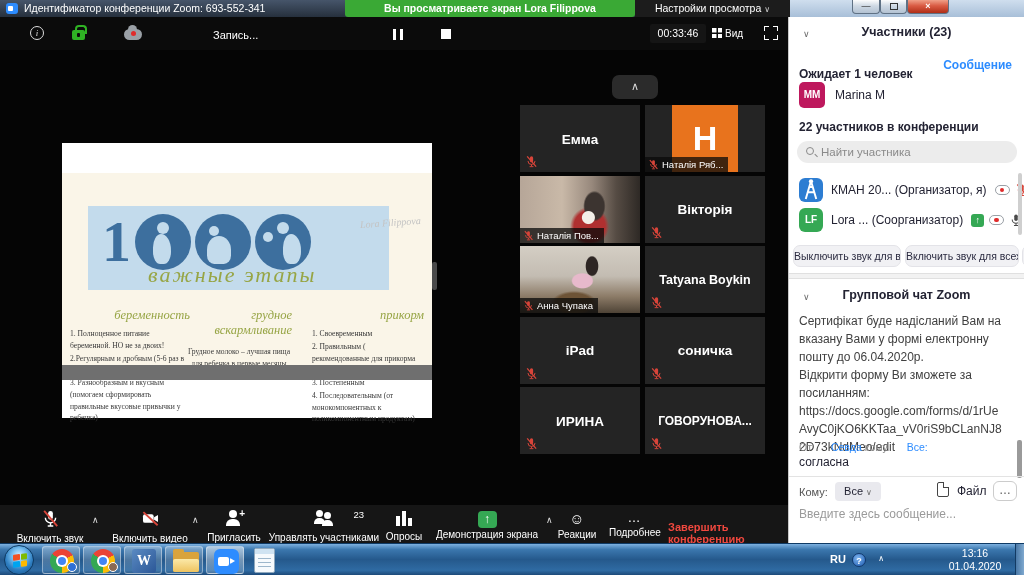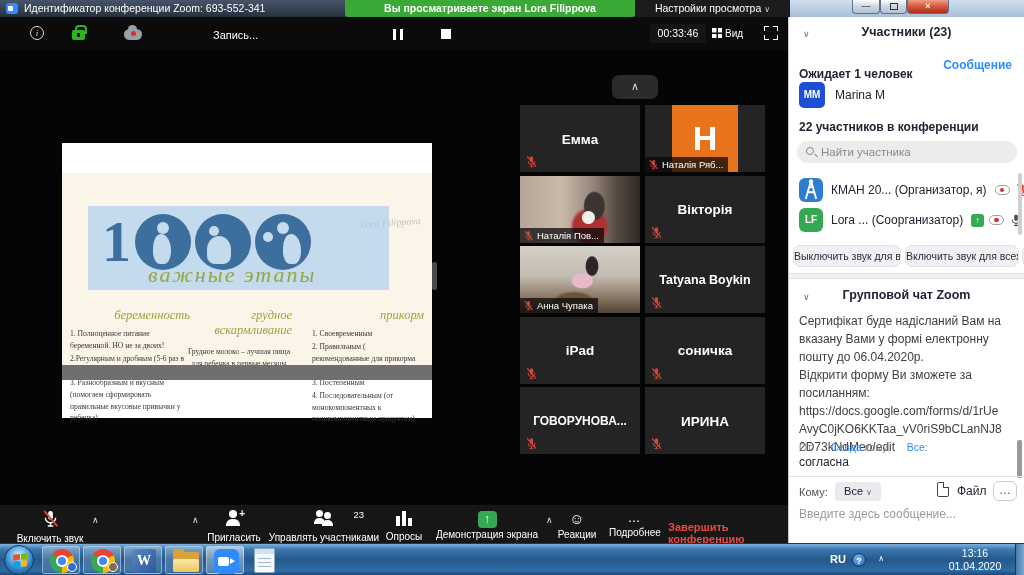--- a/index.html
+++ b/index.html
@@ -93,21 +93,21 @@
 
   
   #panel { left:788px; top:17px; width:236px; height:526px; background:#fff; border-left:1px solid #c9c9c9; overflow:hidden; font-size:12px; color:#232333; }
   .p-abs { position:absolute; }
   .chev-dn { color:#6a6a6a; font-size:9px; }
   #p-header { left:0; top:8px; width:100%; text-align:center; font-weight:bold; font-size:12.5px; }
   #p-header-chev { left:14px; top:9px; }
   #waiting-label { left:10px; top:50px; font-weight:bold; }
   #message-link { right:12px; top:41px; color:#2d8cff; font-weight:bold; }
   .avatar { border-radius:5px; color:#fff; font-weight:bold; text-align:center; }
-  #mm-avatar { left:10px; top:65px; width:26px; height:26px; background:#1d4ed8; font-size:10px; line-height:26px; }
+  #mm-avatar { left:10px; top:65px; width:26px; height:26px; background:#be185d; font-size:10px; line-height:26px; }
   #mm-name { left:46px; top:71px; }
   #inmeeting-label { left:10px; top:103px; font-weight:bold; }
   #p-search { left:8px; top:124px; width:220px; height:22px; background:#ececec; border-radius:12px; }
   #p-search .sicon { position:absolute; left:9px; top:6px; width:8px; height:8px; border:1.4px solid #8a8a8a; border-radius:50%; }
   #p-search .sicon::after { content:""; position:absolute; left:7px; top:7px; width:4px; height:1.4px; background:#8a8a8a; transform:rotate(45deg); }
   #p-search input { position:absolute; left:24px; top:1px; width:186px; height:20px; border:none; background:transparent; outline:none; font-size:11.5px; color:#333; font-family:inherit; }
   #p-search input::placeholder { color:#8a8a8a; }
   .prow { left:0; width:228px; height:28px; display:flex; align-items:center; padding-left:10px; gap:8px; }
   .prow .pname { white-space:nowrap; }
   .prow .icons { margin-left:auto; display:flex; align-items:center; gap:5px; }
@@ -377,27 +377,27 @@
           <use href="#i-mic-off"></use>
         </svg>
     </div>
     <div class="tile">
       <span class="cname">соничка</span>
       <svg class="mic-solo">
           <use href="#i-mic-off"></use>
         </svg>
     </div>
     <div class="tile">
+      <span class="cname">ИРИНА</span>
+      <svg class="mic-solo">
+          <use href="#i-mic-off"></use>
+        </svg>
+    </div>
+    <div class="tile">
       <span class="cname" style="font-size:12px">ГОВОРУНОВА...</span>
-      <svg class="mic-solo">
-          <use href="#i-mic-off"></use>
-        </svg>
-    </div>
-    <div class="tile">
-      <span class="cname">ИРИНА</span>
       <svg class="mic-solo">
           <use href="#i-mic-off"></use>
         </svg>
     </div>
   </div>
 
   <div class="abs" id="panel">
     <span class="p-abs" id="p-header-chev"><span class="chev-dn">∨</span></span>
     <div class="p-abs" id="p-header">Участники (23)</div>
 
@@ -476,20 +476,26 @@
   </div>
 
   <div class="abs" id="toolbar">
     <div class="tb" id="tb-mute">
       <svg class="ic" style="color:#fff">
           <use href="#i-mic-off"></use>
         </svg>
       <span class="lbl">Включить звук</span>
     </div>
     <span class="tb-chev" style="left:92px">∧</span>
+    <div class="tb" id="tb-video">
+      <svg class="ic" style="color:#fff">
+          <use href="#i-cam-off"></use>
+        </svg>
+      <span class="lbl">Включить видео</span>
+    </div>
     <span class="tb-chev" style="left:192px">∧</span>
     <div class="tb" id="tb-invite">
       <span class="pplus"><span class="h"></span><span class="b"></span><span class="pl">+</span></span>
       <span class="lbl">Пригласить</span>
     </div>
     <div class="tb" id="tb-manage">
       <span class="ppl"><i class="h h1"></i><i class="b b1"></i><i class="h h2"></i><i class="b b2"></i></span>
       <span class="badge">23</span>
       <span class="lbl">Управлять участниками</span>
     </div>

